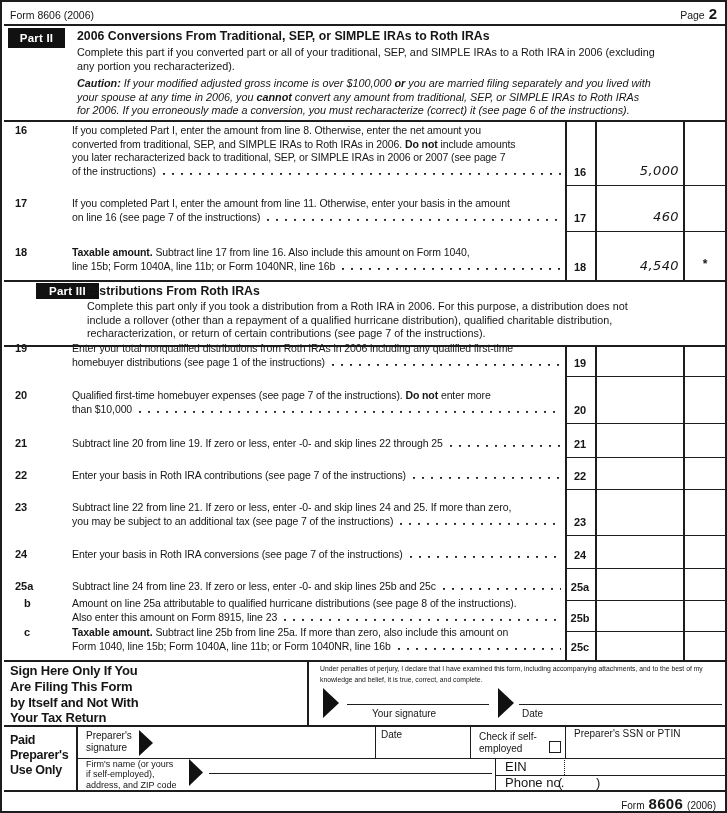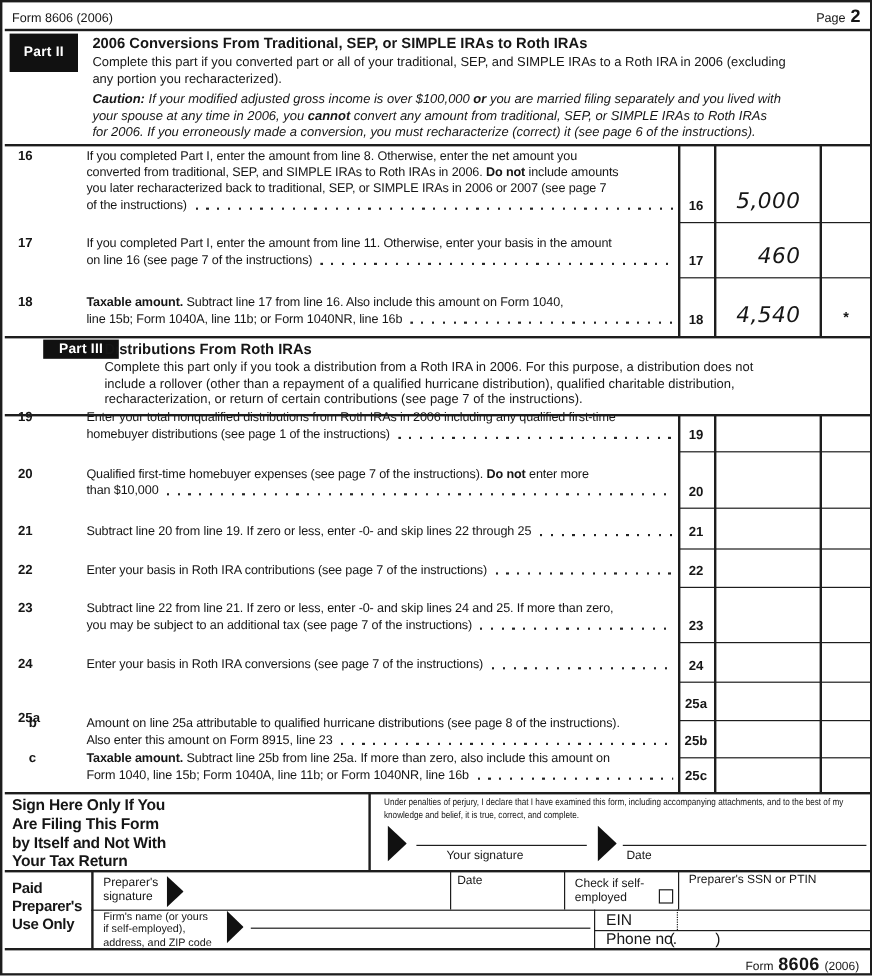--- a/index.html
+++ b/index.html
@@ -24,22 +24,22 @@
   .hdr-right .pgnum{font-size:15px;font-weight:bold;}
   .desc{position:absolute;left:38px;width:524px;}
   .desc-num{position:absolute;top:0;font-weight:bold;font-size:11px;}
   .desc-line{white-space:nowrap;font-size:10.5px;line-height:13.5px;letter-spacing:-0.1px;margin-left:32px;}
   .desc-line.leader{display:flex;}
   .desc-line.leader > .txt{flex:0 0 auto;}
   .dots{flex:1 1 auto;min-width:0;margin:0 3px 0 7px;
     background-image:repeating-linear-gradient(90deg,#222 0 1.8px,transparent 1.8px 9px);
     background-size:100% 1.8px;background-repeat:no-repeat;background-position:0 calc(100% - 3px);}
   .cell-num{position:absolute;left:563px;width:30px;text-align:center;font-weight:bold;font-size:11px;}
-  .cell-amt{position:absolute;left:593px;width:88px;text-align:right;padding-right:16px;
-    box-sizing:border-box;font-size:18px;font-style:italic;font-family:"DejaVu Sans",sans-serif;letter-spacing:.4px;}
+  .cell-amt{position:absolute;left:593px;width:88px;text-align:right;padding-right:4px;
+    box-sizing:border-box;font-size:13px;font-style:italic;font-family:"DejaVu Sans",sans-serif;letter-spacing:.4px;}
   .cell-cts{position:absolute;left:681px;width:44px;text-align:center;font-size:12px;font-weight:bold;}
   .sign-head{position:absolute;left:8px;top:661px;font-weight:bold;font-size:13px;
     line-height:15.8px;letter-spacing:-0.2px;white-space:nowrap;}
   .perjury{position:absolute;left:318px;top:661px;font-size:8px;line-height:11.2px;
     white-space:nowrap;transform:scaleX(.85);transform-origin:left top;}
   .lab10{position:absolute;font-size:10px;line-height:12px;white-space:nowrap;}
   .lab10b{position:absolute;font-size:13px;line-height:12.5px;white-space:nowrap;}
   .prep-head{position:absolute;left:8px;top:731px;font-weight:bold;font-size:12.5px;
     line-height:15px;letter-spacing:-0.3px;white-space:nowrap;}
   .firm-label{position:absolute;left:84px;top:757px;font-size:9px;line-height:10.3px;white-space:nowrap;}
@@ -56,21 +56,21 @@
 <body>
 
 <div id="page">
 
   <div class="hdr-left">Form 8606 (2006)</div>
   <div class="hdr-right">
     <span class="pglabel">Page</span>
     <span class="pgnum">2</span>
   </div>
 
-  <div class="badge" style="left:6px;top:26px;width:57px;height:32px;">Part II</div>
+  <div class="badge" style="left:6px;top:26px;width:57px;height:20px;">Part II</div>
   <div class="ptitle" style="left:75px;top:27px;">2006 Conversions From Traditional, SEP, or SIMPLE IRAs to Roth IRAs</div>
   <div class="ppara" style="left:75px;top:44px;">
     <div>Complete this part if you converted part or all of your traditional, SEP, and SIMPLE IRAs to a Roth IRA in 2006 (excluding</div>
     <div>any portion you recharacterized).</div>
   </div>
   <div class="ppara it" style="left:75px;top:75px;" id="caution">
       <div><b>Caution:</b><span> If your modified adjusted gross income is over $100,000 </span><b>or</b><span> you are married filing separately and you lived with</span></div>
       <div><span>your spouse at any time in 2006, you </span><b>cannot</b><span> convert any amount from traditional, SEP, or SIMPLE IRAs to Roth IRAs</span></div>
       <div><span>for 2006. If you erroneously made a conversion, you must recharacterize (correct) it (see page 6 of the instructions).</span></div>
     </div>
@@ -186,20 +186,21 @@
           <span class="dots"></span>
         </div>
       </div>
       <div class="cell-num" style="bottom: 250px;">24</div>
       <div class="cell-amt" style="bottom: 250px;"></div>
       <div class="cell-cts" style="bottom: 252px;"></div>
       <div class="hline" style="left: 563px; top: 566px; width: 162px; height: 1px;"></div>
       <div class="desc" style="bottom: 218px;">
         <span class="desc-num" style="left: -25px;">25a</span>
         <div class="desc-line leader">
+          <span class="txt"><span>Subtract line 24 from line 23. If zero or less, enter -0- and skip lines 25b and 25c</span></span>
           <span class="dots"></span>
         </div>
       </div>
       <div class="cell-num" style="bottom: 218px;">25a</div>
       <div class="cell-amt" style="bottom: 218px;"></div>
       <div class="cell-cts" style="bottom: 220px;"></div>
       <div class="hline" style="left: 563px; top: 598px; width: 162px; height: 1px;"></div>
       <div class="desc" style="bottom: 187px;">
         <span class="desc-num" style="left: -16px;">b</span>
         <div class="desc-line"><span class="txt"><span>Amount on line 25a attributable to qualified hurricane distributions (see page 8 of the instructions).</span></span></div>

